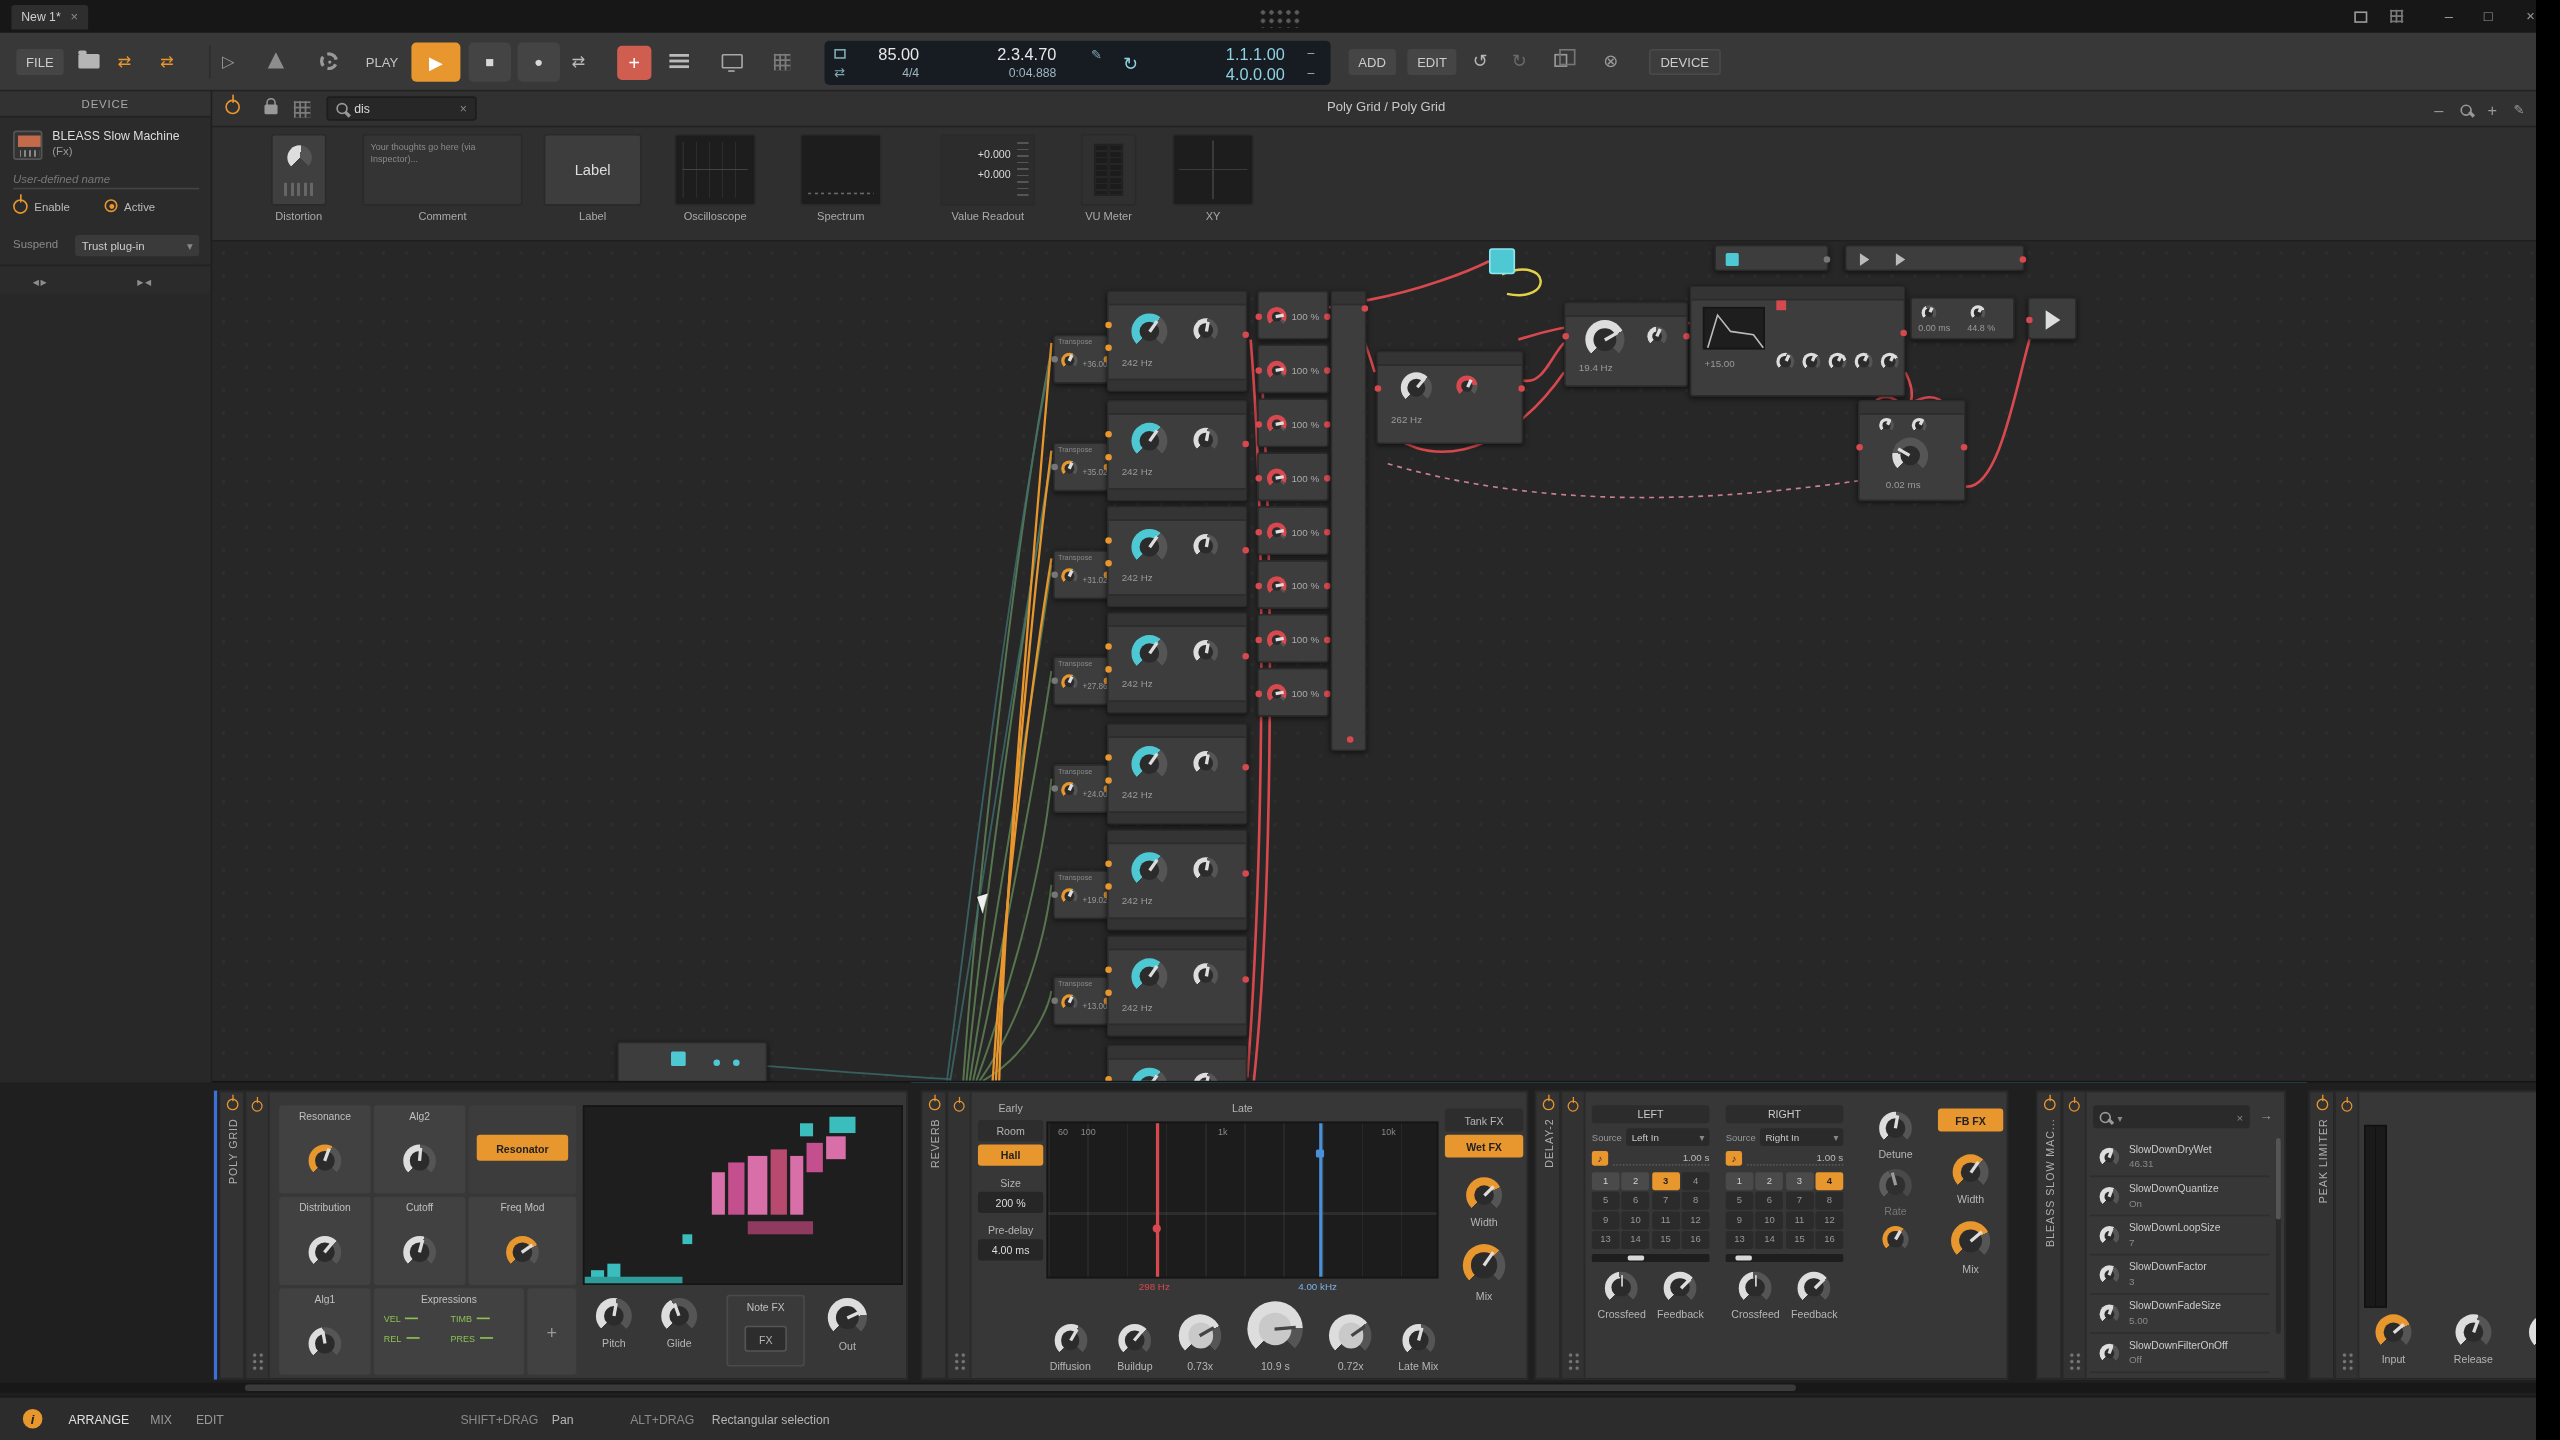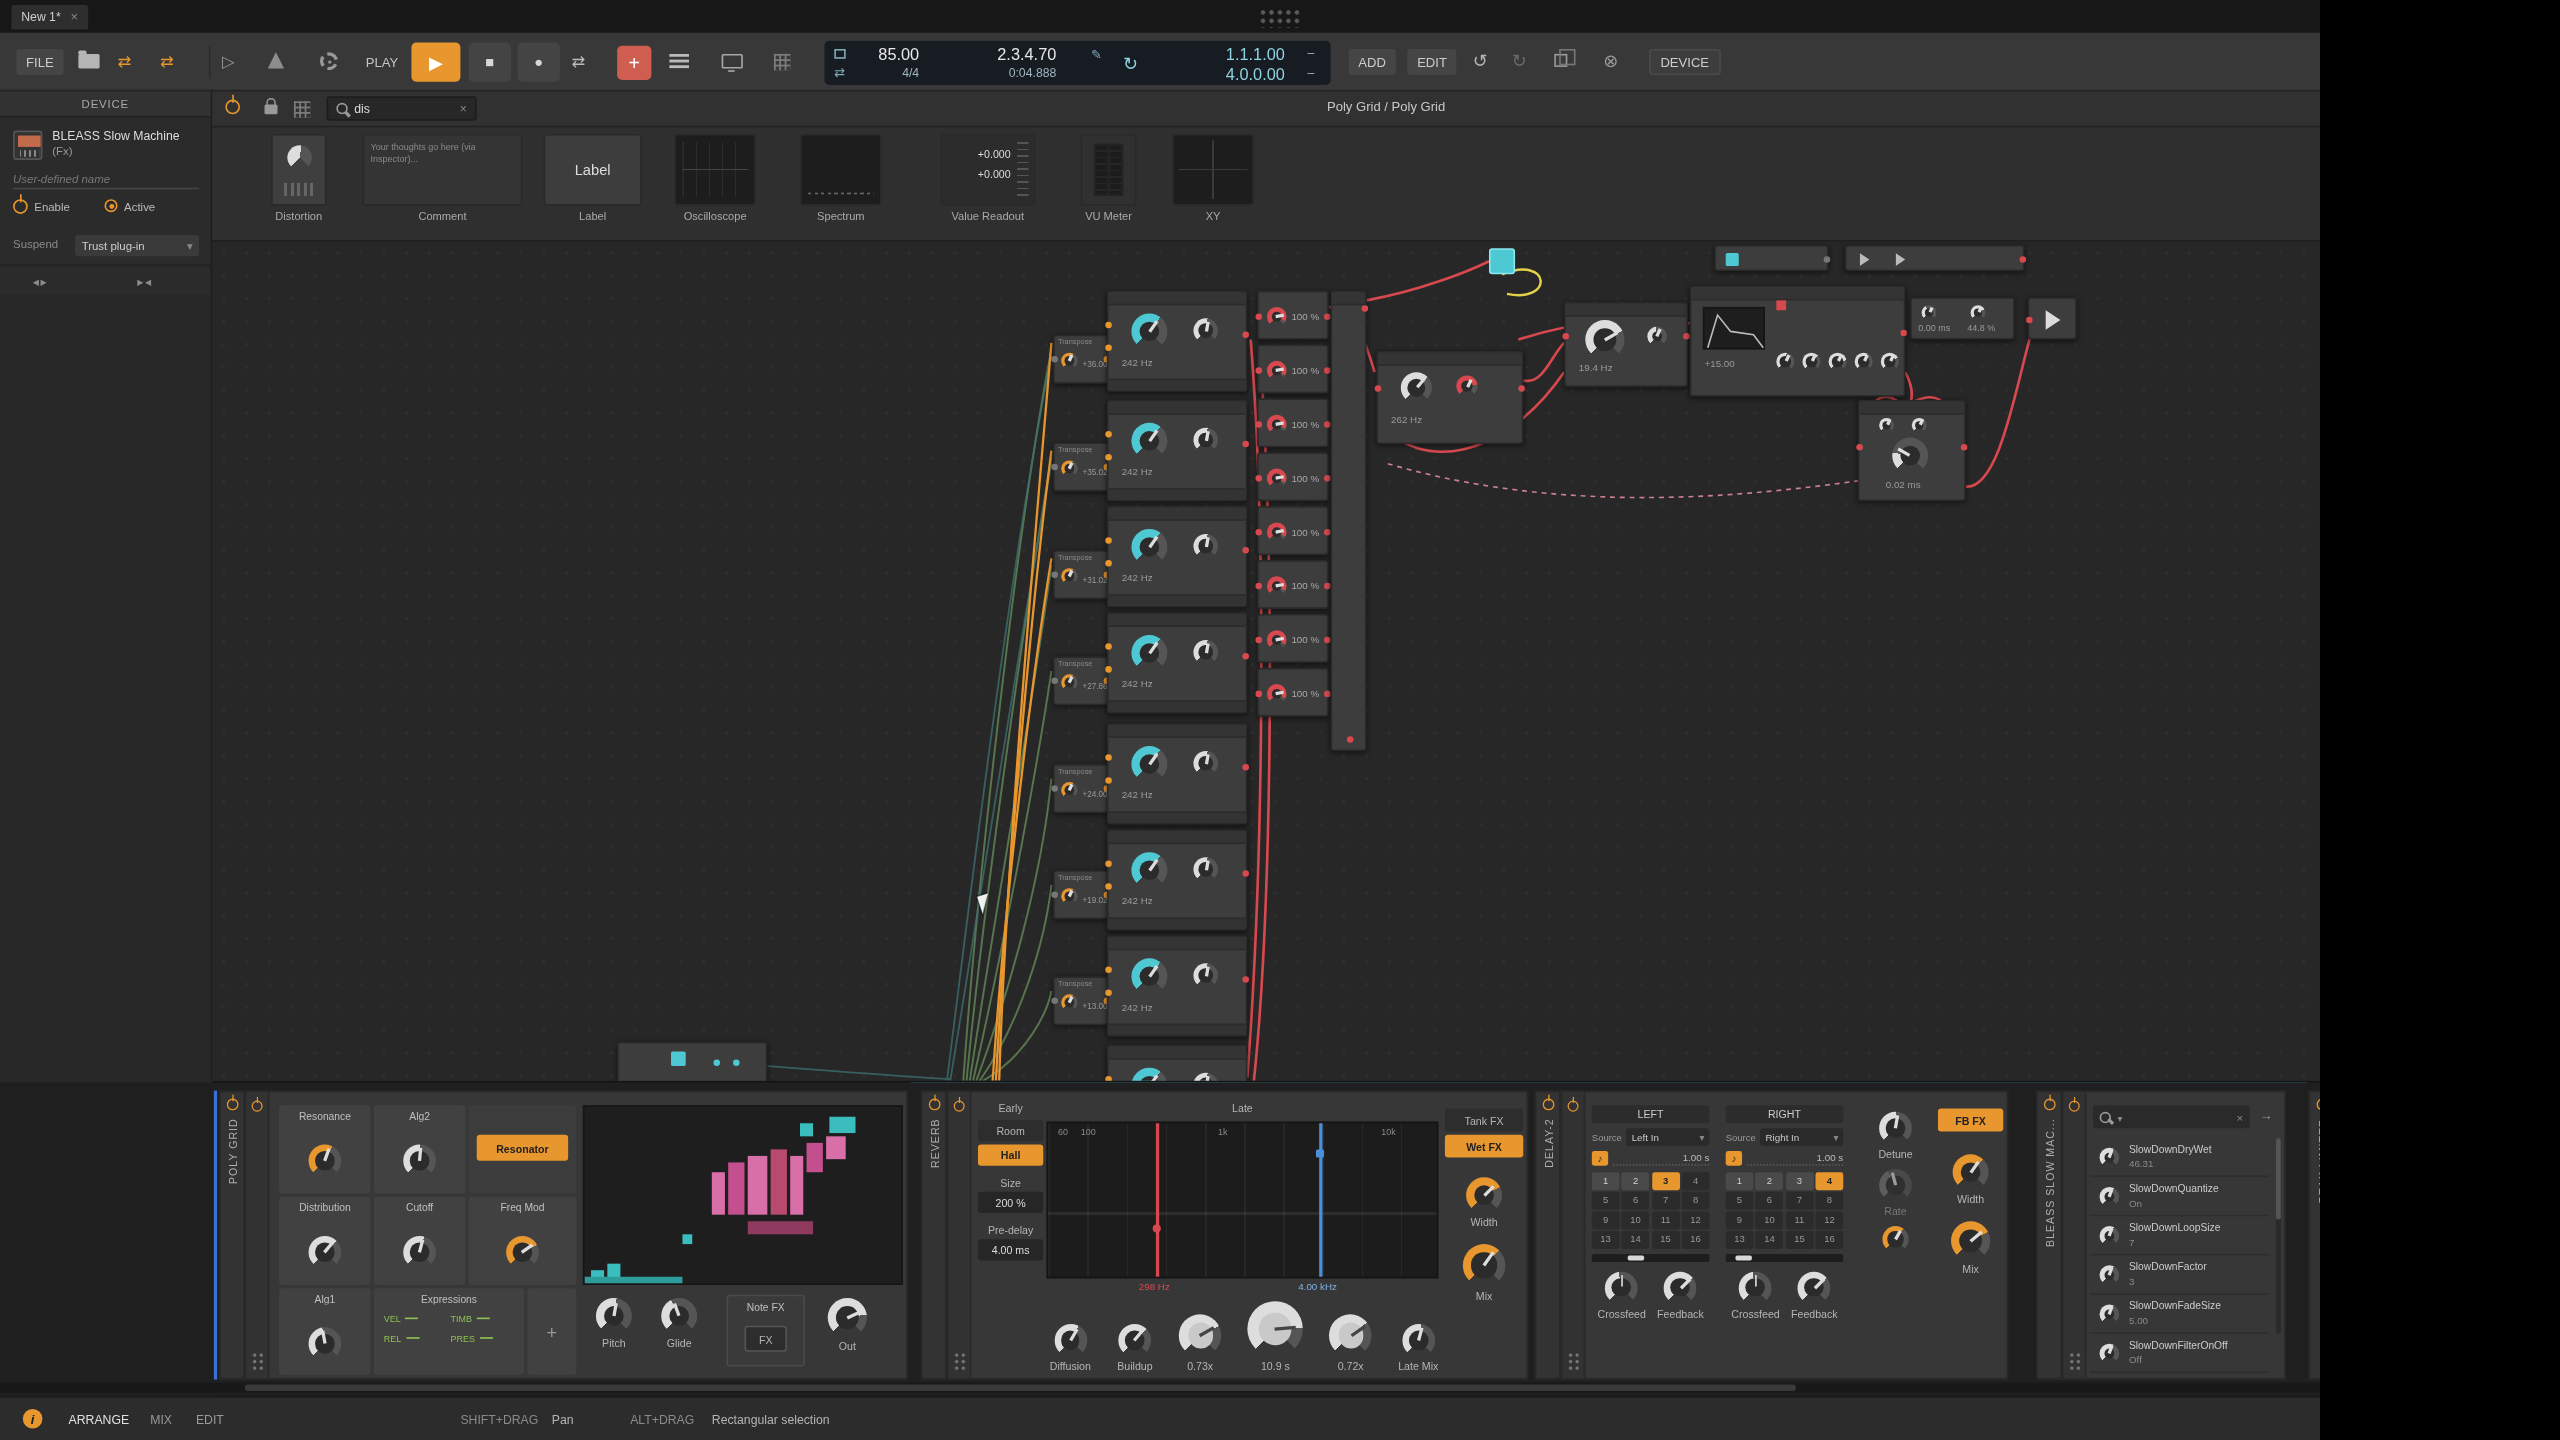--- a/index.html
+++ b/index.html
@@ -1,17 +1,17 @@
 <!DOCTYPE html>
 <html><head>
 <meta charset="utf-8">
 <style>
   html,body{margin:0;padding:0;background:#000;}
   *{box-sizing:border-box;}
-  .viewport{width:2320px;height:1440px;overflow:hidden;position:relative;background:#141414;}
+  .viewport{width:2536px;height:1440px;overflow:hidden;position:relative;background:#141414;}
   .stage{width:1568px;height:882px;transform:scale(1.63265);transform-origin:0 0;position:relative;
          font-family:"Liberation Sans","DejaVu Sans",sans-serif;color:#ccc;overflow:hidden;background:#141414;}
   .ab{position:absolute;}
 
   
   .knob{position:relative;border-radius:50%;
     background:conic-gradient(from 225deg,var(--arc,#ddd) 0 var(--fill,45%),#555 var(--fill,45%) 75%,rgba(0,0,0,0) 75%);}
   .knob::before{content:"";position:absolute;inset:21%;border-radius:50%;background:#2b2b2b;}
   .knob.face::before{background:#c9c9c9;}
   .knob::after{content:"";position:absolute;left:calc(50% - .75px);top:12%;width:1.5px;height:38%;

